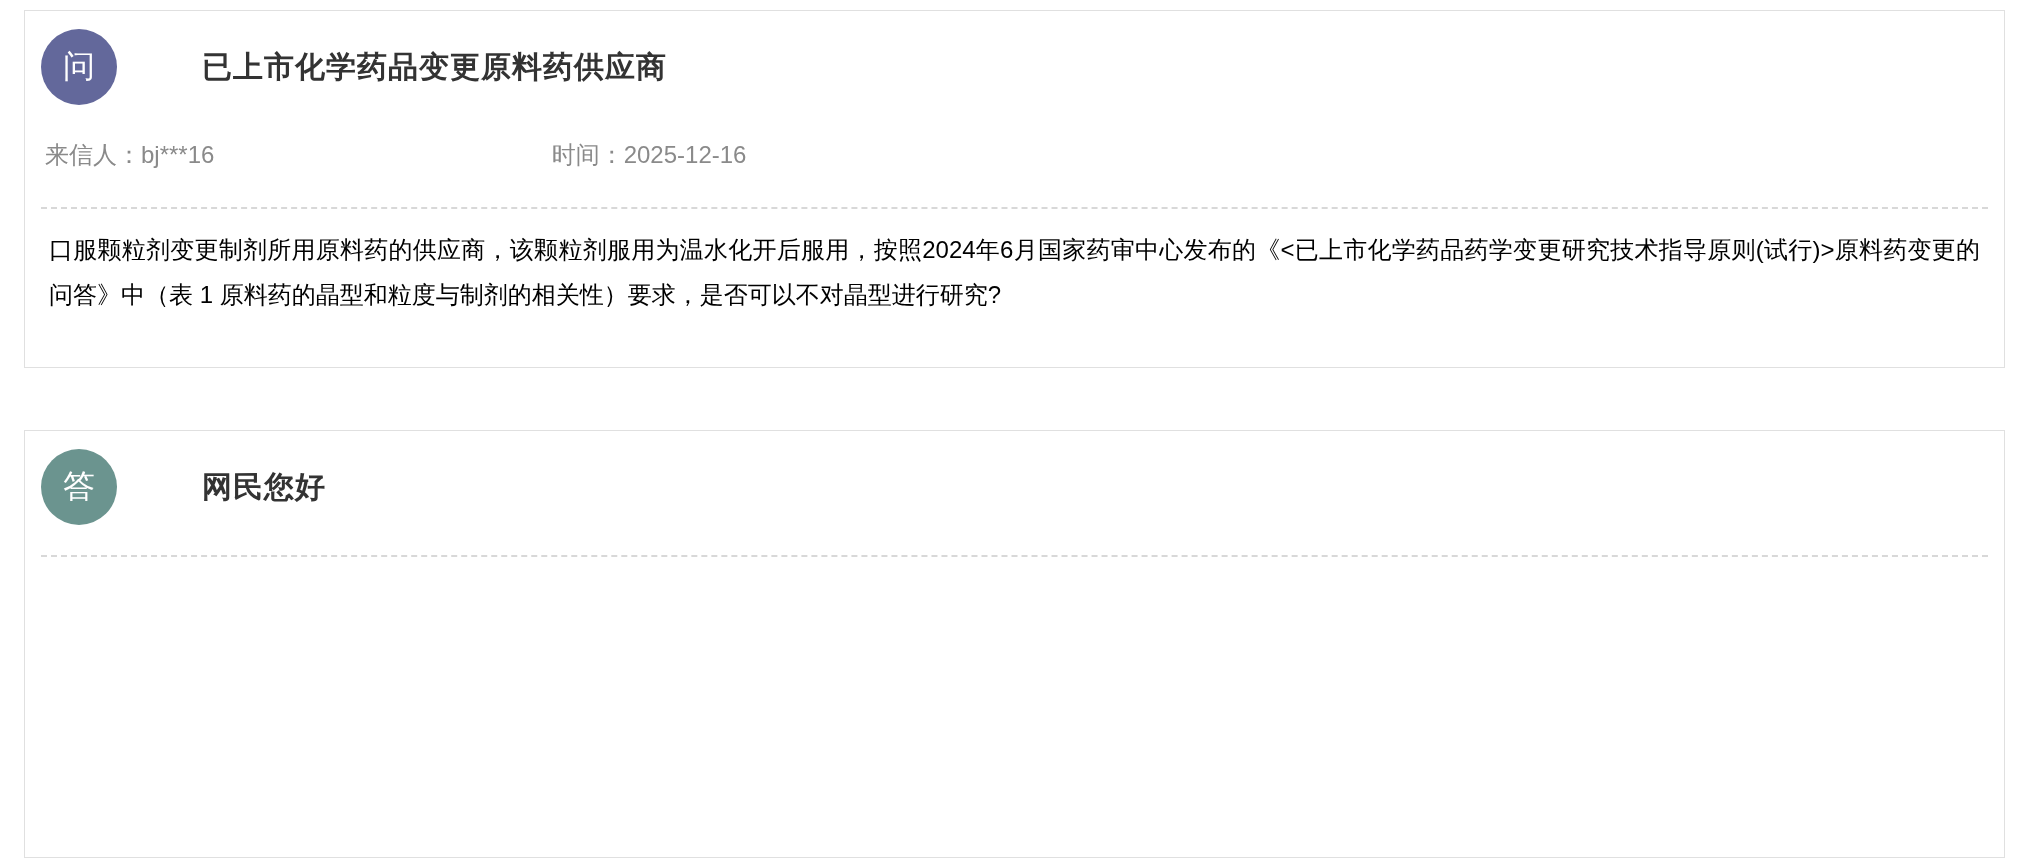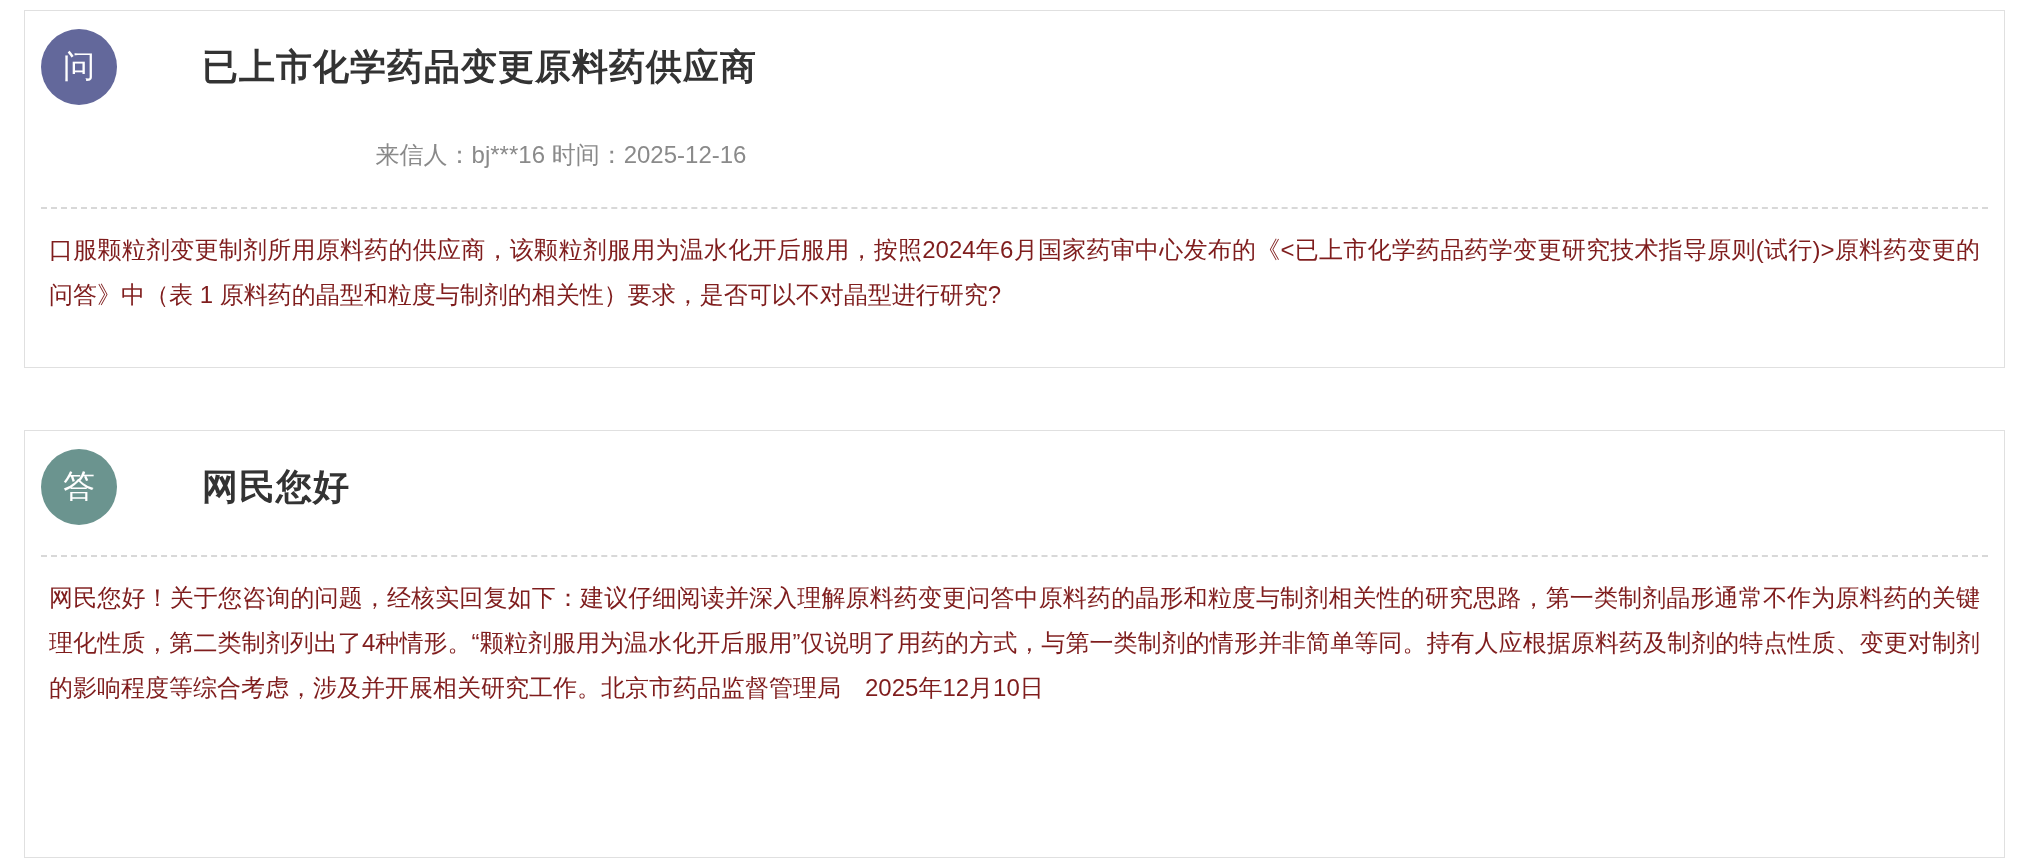--- a/index.html
+++ b/index.html
@@ -38,47 +38,47 @@
     align-items: center;
     justify-content: center;
     color: #ffffff;
     font-size: 32px;
     font-weight: 400;
   }
   .avatar.q { background: #63689b; }
   .avatar.a { background: #6b948f; }
   .card-title {
     margin: 0 0 0 85px;
-    font-size: 36px;
+    font-size: 30px;
     font-weight: 700;
     color: #333333;
     letter-spacing: 1px;
   }
   .meta-row {
     margin: 34px 16px 0 16px;
     padding-left: 4px;
     font-size: 24px;
     color: #8a8a8a;
   }
   .question .meta-row { margin-top: 34px; }
   .answer   .meta-row { margin-top: 52px; }
-  .meta-item { display: inline-block; text-align: right; }
+  .meta-item { display: inline-block; }
   .meta-item.first { width: 500px; }
   .dashed-sep {
     border: none;
     border-top: 2px dashed #d8d8d8;
     margin: 36px 16px 0 16px;
   }
   .answer .dashed-sep { margin-top: 30px; }
   .card-body {
     margin: 18px 16px 0 16px;
     padding: 0 8px;
     font-size: 24px;
     line-height: 45px;
-    color: #7f1d1d;
+    color: #000000;
     text-align: justify;
     text-justify: inter-ideograph;
   }
 </style>
 </head>
 <body>
 
 <div class="page">
 
   <section class="card question">
@@ -97,16 +97,15 @@
     <hr class="dashed-sep">
     <p class="card-body">口服颗粒剂变更制剂所用原料药的供应商，该颗粒剂服用为温水化开后服用，按照2024年6月国家药审中心发布的《&lt;已上市化学药品药学变更研究技术指导原则(试行)&gt;原料药变更的问答》中（表 1 原料药的晶型和粒度与制剂的相关性）要求，是否可以不对晶型进行研究?</p>
   </section>
 
   <section class="card answer">
     <div class="card-header">
       <div class="avatar a" style="background-color: rgb(107, 148, 143);">答</div>
       <h2 class="card-title">网民您好</h2>
     </div>
     <hr class="dashed-sep">
-    <p class="card-body">网民您好！关于您咨询的问题，经核实回复如下：建议仔细阅读并深入理解原料药变更问答中原料药的晶形和粒度与制剂相关性的研究思路，第一类制剂晶形通常不作为原料药的关键理化性质，第二类制剂列出了4种情形。“颗粒剂服用为温水化开后服用”仅说明了用药的方式，与第一类制剂的情形并非简单等同。持有人应根据原料药及制剂的特点性质、变更对制剂的影响程度等综合考虑，涉及并开展相关研究工作。北京市药品监督管理局　2025年12月10日</p>
   </section>
 
 </div>
 
 </body></html>

